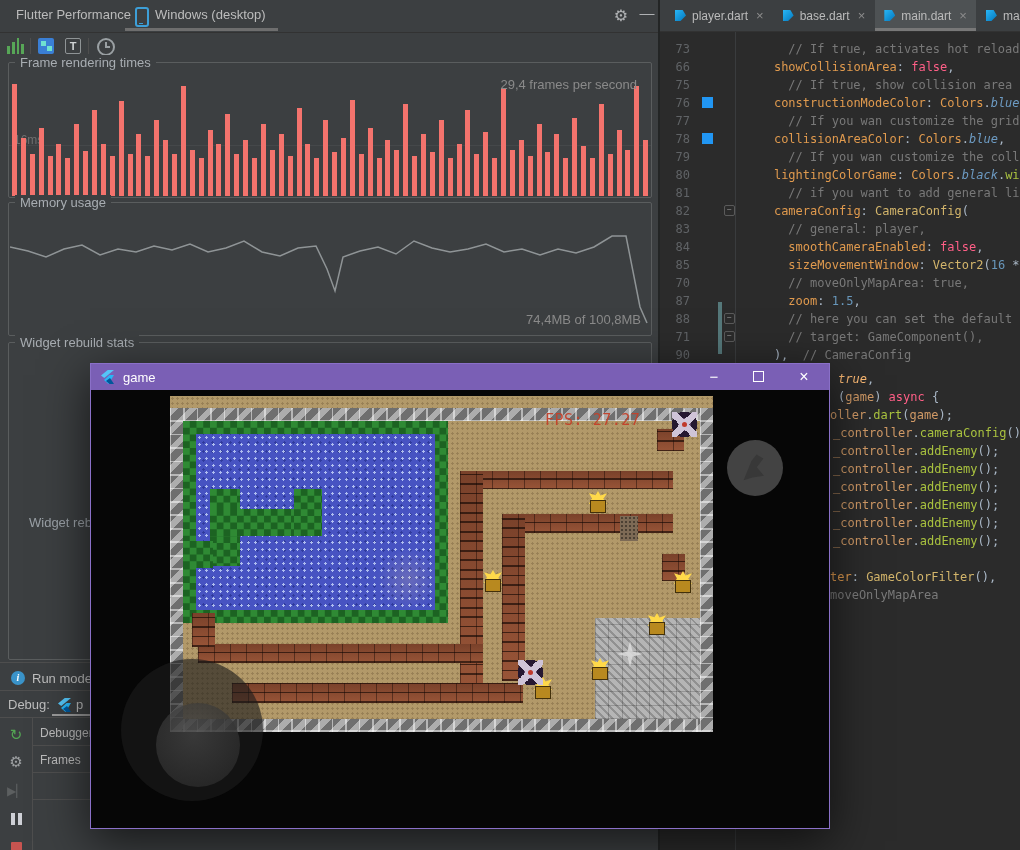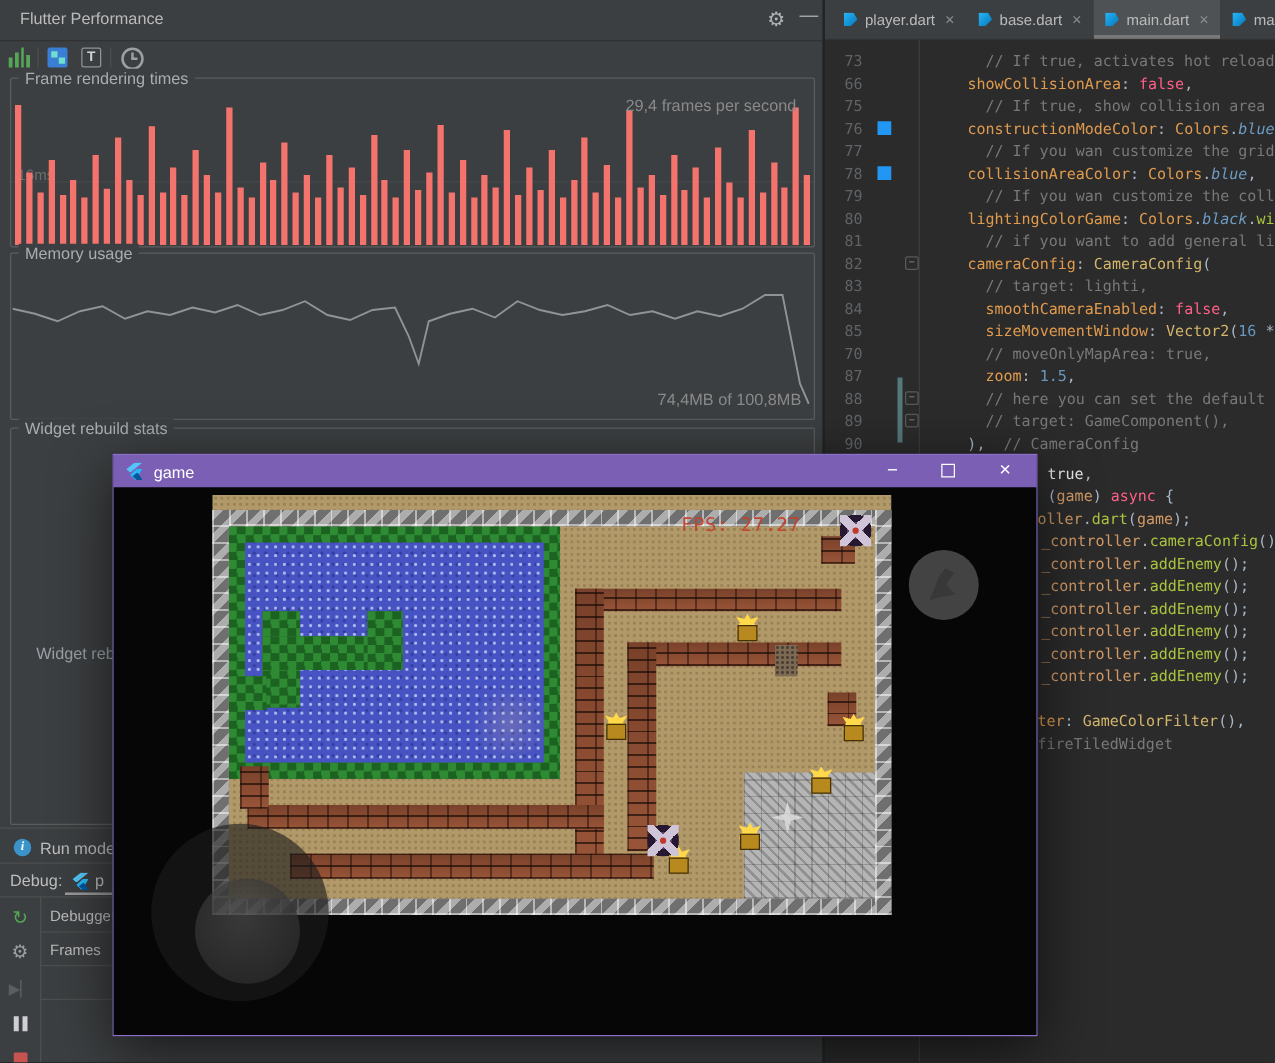--- a/index.html
+++ b/index.html
@@ -154,20 +154,27 @@
     clip-path:polygon(12% 88%,38% 28%,55% 8%,78% 20%,56% 48%,80% 74%,42% 80%);}
 </style>
 </head>
 <body>
 
 <div id="screen">
 
   <div id="left-panel" class="abs">
     <div id="panel-tabbar" class="abs">
       <span id="panel-title" class="abs">Flutter Performance</span>
+      <div id="device-tab" class="abs">
+        <span class="phone-icon">
+            <i></i>
+          </span>
+        <span>Windows (desktop)</span>
+        <span class="underline"></span>
+      </div>
       <div id="panel-gear" class="abs">⚙</div>
       <div id="panel-min" class="abs">—</div>
     </div>
 
     <div id="panel-toolbar" class="abs">
       <div id="bars-icon" class="abs">
         <i style="height:8px"></i>
           <i style="height:12px"></i>
           <i style="height:16px"></i>
           <i style="height:10px"></i>
@@ -335,40 +342,40 @@
     <div class="code-row" style="top: 8px;"><span class="lnum">73</span><span class="ctext"><span style="color: rgb(120, 120, 120);">      // If true, activates hot reload to see</span></span></div>
         <div class="code-row" style="top: 26px;"><span class="lnum">66</span><span class="ctext"><span style="color: rgb(169, 183, 198);">    </span><span style="color: rgb(224, 154, 78);">showCollisionArea</span><span style="color: rgb(169, 183, 198);">: </span><span style="color: rgb(255, 95, 135);">false</span><span style="color: rgb(169, 183, 198);">,</span></span></div>
         <div class="code-row" style="top: 44px;"><span class="lnum">75</span><span class="ctext"><span style="color: rgb(120, 120, 120);">      // If true, show collision area of t</span></span></div>
         <div class="code-row" style="top: 62px;"><span class="lnum">76</span><span class="colorchip"></span><span class="ctext"><span style="color: rgb(169, 183, 198);">    </span><span style="color: rgb(224, 154, 78);">constructionModeColor</span><span style="color: rgb(169, 183, 198);">: </span><span style="color: rgb(224, 154, 78);">Colors</span><span style="color: rgb(169, 183, 198);">.</span><span style="color: rgb(109, 155, 195); font-style: italic;">blue</span><span style="color: rgb(169, 183, 198);">,</span></span></div>
         <div class="code-row" style="top: 80px;"><span class="lnum">77</span><span class="ctext"><span style="color: rgb(120, 120, 120);">      // If you wan customize the grid col</span></span></div>
         <div class="code-row" style="top: 98px;"><span class="lnum">78</span><span class="colorchip"></span><span class="ctext"><span style="color: rgb(169, 183, 198);">    </span><span style="color: rgb(224, 154, 78);">collisionAreaColor</span><span style="color: rgb(169, 183, 198);">: </span><span style="color: rgb(224, 154, 78);">Colors</span><span style="color: rgb(169, 183, 198);">.</span><span style="color: rgb(109, 155, 195); font-style: italic;">blue</span><span style="color: rgb(169, 183, 198);">,</span></span></div>
         <div class="code-row" style="top: 116px;"><span class="lnum">79</span><span class="ctext"><span style="color: rgb(120, 120, 120);">      // If you wan customize the collisio</span></span></div>
         <div class="code-row" style="top: 134px;"><span class="lnum">80</span><span class="ctext"><span style="color: rgb(169, 183, 198);">    </span><span style="color: rgb(224, 154, 78);">lightingColorGame</span><span style="color: rgb(169, 183, 198);">: </span><span style="color: rgb(224, 154, 78);">Colors</span><span style="color: rgb(169, 183, 198);">.</span><span style="color: rgb(109, 155, 195); font-style: italic;">black</span><span style="color: rgb(169, 183, 198);">.</span><span style="color: rgb(169, 194, 63);">withOpacity(</span></span></div>
         <div class="code-row" style="top: 152px;"><span class="lnum">81</span><span class="ctext"><span style="color: rgb(120, 120, 120);">      // if you want to add general lighti</span></span></div>
         <div class="code-row" style="top: 170px;"><span class="lnum">82</span><span class="foldbox">−</span><span class="ctext"><span style="color: rgb(169, 183, 198);">    </span><span style="color: rgb(224, 154, 78);">cameraConfig</span><span style="color: rgb(169, 183, 198);">: </span><span style="color: rgb(211, 181, 107);">CameraConfig</span><span style="color: rgb(169, 183, 198);">(</span></span></div>
-        <div class="code-row" style="top: 188px;"><span class="lnum">83</span><span class="ctext"><span style="color: rgb(120, 120, 120);">      // target: lighti,</span></span></div>
+        <div class="code-row" style="top: 188px;"><span class="lnum">83</span><span class="ctext"><span style="color: rgb(120, 120, 120);">      // general: player,</span></span></div>
         <div class="code-row" style="top: 206px;"><span class="lnum">84</span><span class="ctext"><span style="color: rgb(169, 183, 198);">      </span><span style="color: rgb(224, 154, 78);">smoothCameraEnabled</span><span style="color: rgb(169, 183, 198);">: </span><span style="color: rgb(255, 95, 135);">false</span><span style="color: rgb(169, 183, 198);">,</span></span></div>
         <div class="code-row" style="top: 224px;"><span class="lnum">85</span><span class="ctext"><span style="color: rgb(169, 183, 198);">      </span><span style="color: rgb(224, 154, 78);">sizeMovementWindow</span><span style="color: rgb(169, 183, 198);">: </span><span style="color: rgb(211, 181, 107);">Vector2</span><span style="color: rgb(169, 183, 198);">(</span><span style="color: rgb(104, 151, 187);">16</span><span style="color: rgb(169, 183, 198);"> * </span></span></div>
         <div class="code-row" style="top: 242px;"><span class="lnum">70</span><span class="ctext"><span style="color: rgb(120, 120, 120);">      // moveOnlyMapArea: true,</span></span></div>
         <div class="code-row" style="top: 260px;"><span class="lnum">87</span><span class="ctext"><span style="color: rgb(169, 183, 198);">      </span><span style="color: rgb(224, 154, 78);">zoom</span><span style="color: rgb(169, 183, 198);">: </span><span style="color: rgb(104, 151, 187);">1.5</span><span style="color: rgb(169, 183, 198);">,</span></span></div>
         <div class="code-row" style="top: 278px;"><span class="lnum">88</span><span class="foldbox">−</span><span class="ctext"><span style="color: rgb(120, 120, 120);">      // here you can set the default zoo</span></span></div>
-        <div class="code-row" style="top: 296px;"><span class="lnum">89</span><span class="foldbox">−</span><span class="ctext"><span style="color: rgb(120, 120, 120);">      // target: GameComponent(),</span></span></div>
+        <div class="code-row" style="top: 296px;"><span class="lnum">71</span><span class="foldbox">−</span><span class="ctext"><span style="color: rgb(120, 120, 120);">      // target: GameComponent(),</span></span></div>
         <div class="code-row" style="top: 314px;"><span class="lnum">90</span><span class="ctext"><span style="color: rgb(169, 183, 198);">    ),  </span><span style="color: rgb(120, 120, 120);">// CameraConfig</span></span></div>
-        <div class="code-frag" style="top: 338px; left: 178px;"><span style="color: #e5e5e5;">true</span><span style="color: rgb(169, 183, 198);">,</span></div>
+        <div class="code-frag" style="top: 338px; left: 178px;"><span style="color: #fdba74; font-style: italic;">true</span><span style="color: rgb(169, 183, 198);">,</span></div>
         <div class="code-frag" style="top: 356px; left: 178px;"><span style="color: rgb(169, 183, 198);">(</span><span style="color: rgb(209, 154, 102);">game</span><span style="color: rgb(169, 183, 198);">) </span><span style="color: rgb(255, 95, 135);">async</span><span style="color: rgb(169, 183, 198);"> {</span></div>
         <div class="code-frag" style="top: 374px; left: 170px;"><span style="color: rgb(209, 154, 102);">oller</span><span style="color: rgb(169, 183, 198);">.</span><span style="color: rgb(169, 194, 63);">dart</span><span style="color: rgb(169, 183, 198);">(</span><span style="color: rgb(209, 154, 102);">game</span><span style="color: rgb(169, 183, 198);">);</span></div>
         <div class="code-frag" style="top: 392px; left: 173px;"><span style="color: rgb(209, 154, 102);">_controller</span><span style="color: rgb(169, 183, 198);">.</span><span style="color: rgb(169, 194, 63);">cameraConfig</span><span style="color: rgb(169, 183, 198);">()</span></div>
         <div class="code-frag" style="top: 410px; left: 173px;"><span style="color: rgb(209, 154, 102);">_controller</span><span style="color: rgb(169, 183, 198);">.</span><span style="color: rgb(169, 194, 63);">addEnemy</span><span style="color: rgb(169, 183, 198);">();</span></div>
         <div class="code-frag" style="top: 428px; left: 173px;"><span style="color: rgb(209, 154, 102);">_controller</span><span style="color: rgb(169, 183, 198);">.</span><span style="color: rgb(169, 194, 63);">addEnemy</span><span style="color: rgb(169, 183, 198);">();</span></div>
         <div class="code-frag" style="top: 446px; left: 173px;"><span style="color: rgb(209, 154, 102);">_controller</span><span style="color: rgb(169, 183, 198);">.</span><span style="color: rgb(169, 194, 63);">addEnemy</span><span style="color: rgb(169, 183, 198);">();</span></div>
         <div class="code-frag" style="top: 464px; left: 173px;"><span style="color: rgb(209, 154, 102);">_controller</span><span style="color: rgb(169, 183, 198);">.</span><span style="color: rgb(169, 194, 63);">addEnemy</span><span style="color: rgb(169, 183, 198);">();</span></div>
         <div class="code-frag" style="top: 482px; left: 173px;"><span style="color: rgb(209, 154, 102);">_controller</span><span style="color: rgb(169, 183, 198);">.</span><span style="color: rgb(169, 194, 63);">addEnemy</span><span style="color: rgb(169, 183, 198);">();</span></div>
         <div class="code-frag" style="top: 500px; left: 173px;"><span style="color: rgb(209, 154, 102);">_controller</span><span style="color: rgb(169, 183, 198);">.</span><span style="color: rgb(169, 194, 63);">addEnemy</span><span style="color: rgb(169, 183, 198);">();</span></div>
         <div class="code-frag" style="top: 536px; left: 170px;"><span style="color: rgb(224, 154, 78);">ter</span><span style="color: rgb(169, 183, 198);">: </span><span style="color: rgb(211, 181, 107);">GameColorFilter</span><span style="color: rgb(169, 183, 198);">(),</span></div>
-        <div class="code-frag" style="top: 554px; left: 170px;"><span style="color: rgb(122, 122, 122);">fireTiledWidget</span></div>
+        <div class="code-frag" style="top: 554px; left: 170px;"><span style="color: rgb(122, 122, 122);">moveOnlyMapArea</span></div>
       </div>
   </div>
 
   <div id="game-window" class="abs">
     <div id="game-titlebar">
       <span id="flutter-logo-win" class="flogo">
           <i class="f1"></i>
           <i class="f2"></i>
           <i class="f3"></i>
         </span>

